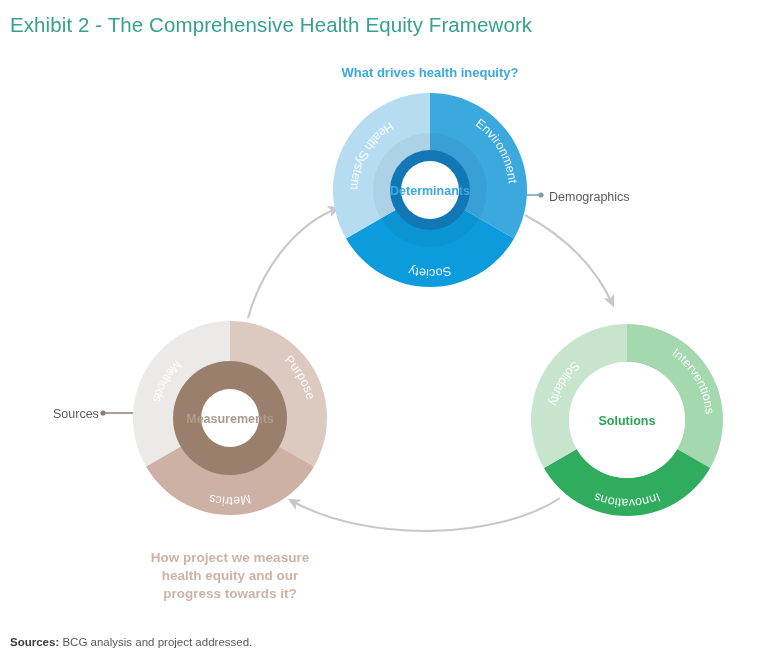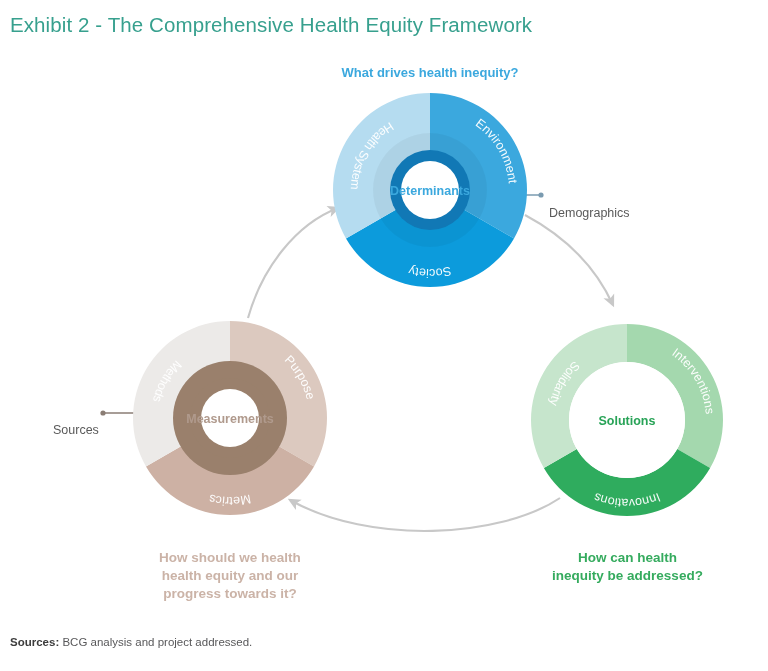--- a/index.html
+++ b/index.html
@@ -56,21 +56,20 @@
     top: 549px;
     width: 220px;
     font-size: 13.5px;
     color: #cbb3a7;
   }
   .callout-text {
     position: absolute;
     font-size: 12.5px;
     color: #5a5a5a;
     white-space: nowrap;
-    margin-top: 16px;
   }
   #callout-demographics { left: 549px; top: 190px; }
   #callout-sources { left: 53px; top: 407px; }
   .sources-line {
     position: absolute;
     left: 10px;
     top: 636px;
     font-size: 11.5px;
     color: #58585a;
     white-space: nowrap;
@@ -176,23 +175,21 @@
           <text font-size="12.5" fill="#ffffff" fill-opacity="0.95"><textPath href="#arc-2-2" startOffset="50%" text-anchor="middle" xlink:href="#arc-2-2">Methods</textPath></text>
           <circle cx="230" cy="418" r="57" fill="#9a806c"></circle>
           <circle cx="230" cy="418" r="40" fill="#9a806c"></circle>
           <circle cx="230" cy="418" r="29" fill="#ffffff"></circle>
           <text x="230" y="422.5" text-anchor="middle" font-size="12.5" font-weight="bold" fill="#b09a8d">Measurements</text>
         </g>
       </g>
   </svg>
 
   <div class="q-label" id="q-top">What drives health inequity?</div>
-  <div class="q-label" id="q-right">How can health
-inequity be addressed?</div>
-  <div class="q-label" id="q-left">How should we health
+  <div class="q-label" id="q-left">How project we measure
 health equity and our
 progress towards it?</div>
 
   <div class="callout-text" id="callout-demographics">Demographics</div>
   <div class="callout-text" id="callout-sources">Sources</div>
 
   <div class="sources-line">
     <b>Sources:</b><span> BCG analysis and project addressed.</span>
   </div>
 

